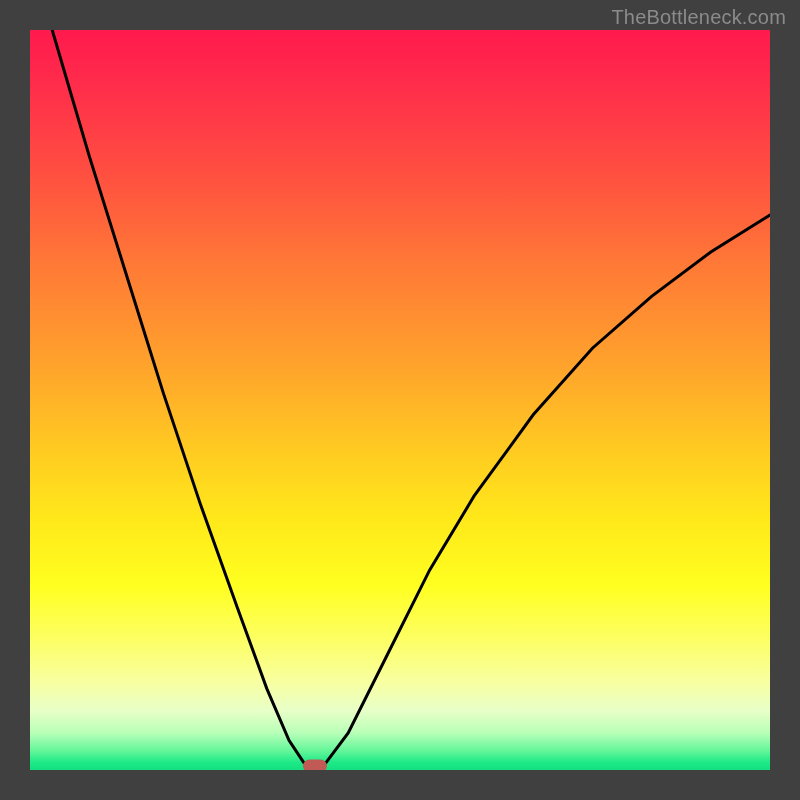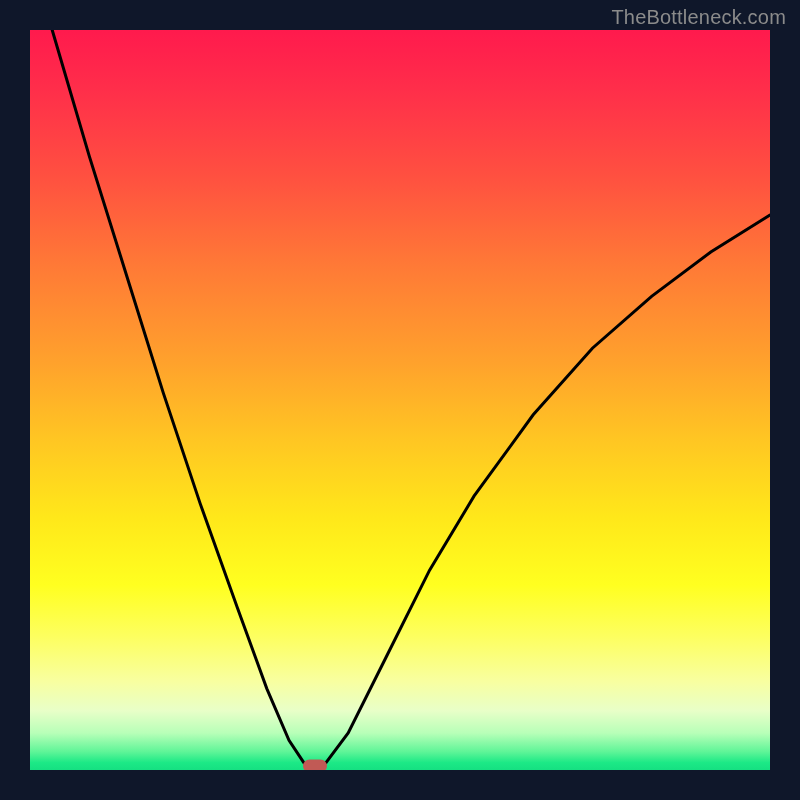--- a/index.html
+++ b/index.html
@@ -8,21 +8,21 @@
     width: 800px;
     height: 800px;
     overflow: hidden;
     background: #000;
     font-family: Arial, Helvetica, sans-serif;
   }
   .frame {
     position: relative;
     width: 800px;
     height: 800px;
-    background: #0f172a;
+    background: #404040;
   }
   .plot-area {
     position: absolute;
     left: 30px;
     top: 30px;
     width: 740px;
     height: 740px;
     overflow: hidden;
   }
   .gradient {

